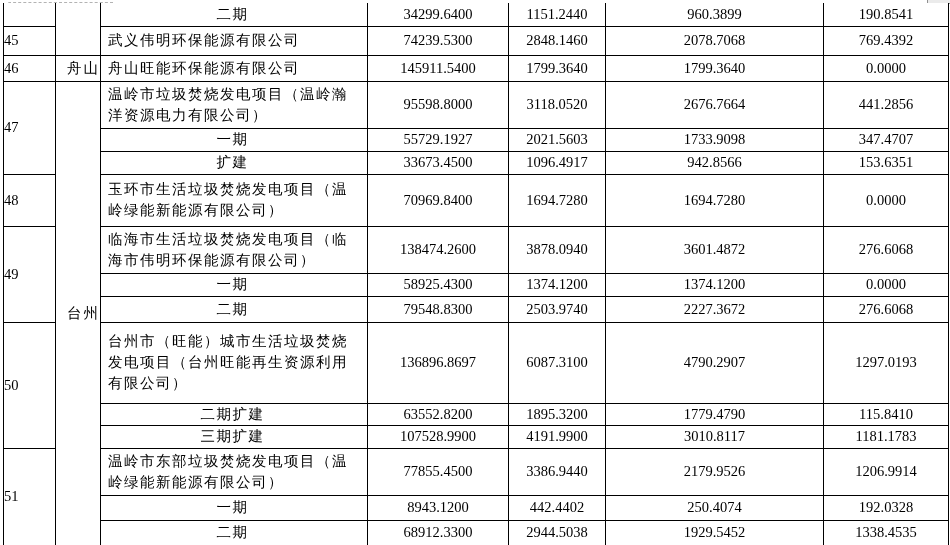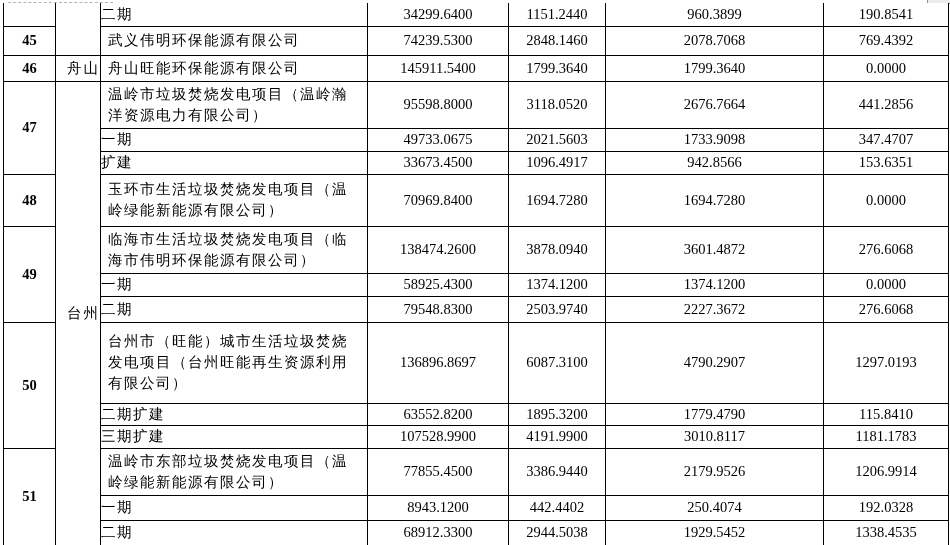--- a/index.html
+++ b/index.html
@@ -27,25 +27,25 @@
   table.doc td{
     border:1px solid #000;
     padding:0;
     vertical-align:middle;
     font-size:14.5px;
     line-height:21px;
     overflow:hidden;
     background:#fff;
   }
   tr.r0 td{border-top:none;}
-  td.num{text-align:center;font-weight:bold;}
+  td.num{}
   td.city{text-align:right;letter-spacing:2px;}
   td.name{letter-spacing:1.5px;}
   td.name.main{text-align:left;padding:2px 4px 2px 7px;}
-  td.name.sub{text-align:left;padding-right:3px;}
+  td.name.sub{text-align:center;padding-right:3px;}
   td.val{text-align:center;}
   td.bb{border-bottom:2px solid #000;}
 </style>
 </head>
 <body>
 
 <div class="stage">
 
   <div class="margin-dash"></div>
   <div class="scroll-fragment"></div>
@@ -96,21 +96,21 @@
         <td class="city bb" rowspan="13">台州</td>
         <td class="name main">温岭市垃圾焚烧发电项目（温岭瀚洋资源电力有限公司）</td>
         <td class="val">95598.8000</td>
         <td class="val">3118.0520</td>
         <td class="val">2676.7664</td>
         <td class="val">441.2856</td>
       </tr>
 
       <tr style="height:23px">
         <td class="name sub">一期</td>
-        <td class="val">49733.0675</td>
+        <td class="val">55729.1927</td>
         <td class="val">2021.5603</td>
         <td class="val">1733.9098</td>
         <td class="val">347.4707</td>
       </tr>
 
       <tr style="height:23px">
         <td class="name sub">扩建</td>
         <td class="val">33673.4500</td>
         <td class="val">1096.4917</td>
         <td class="val">942.8566</td>

